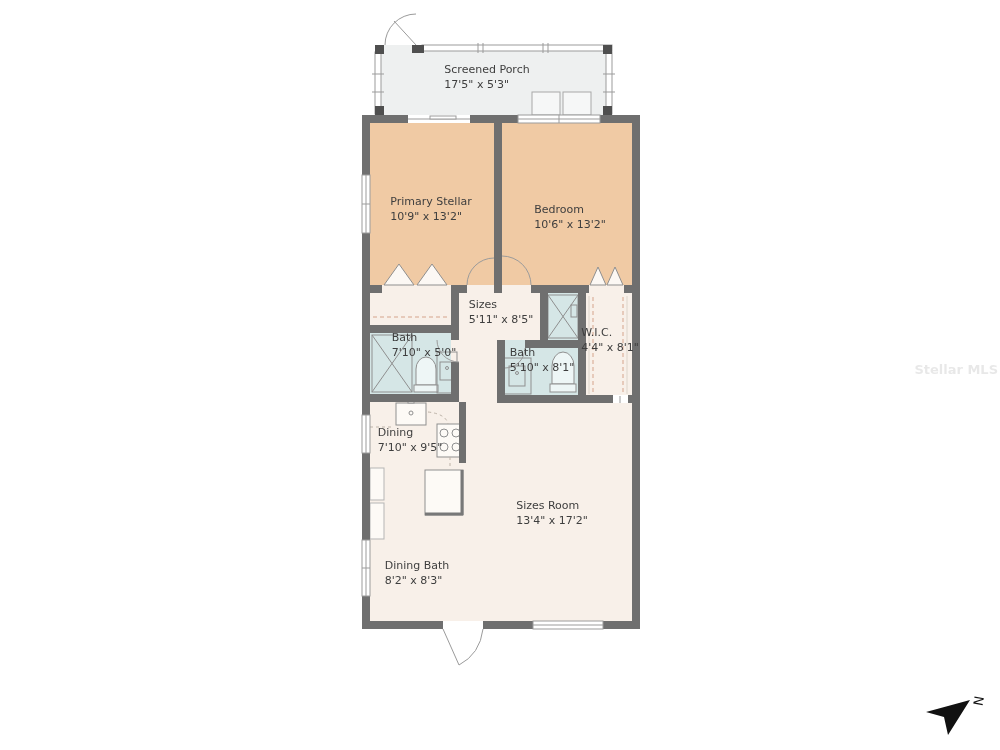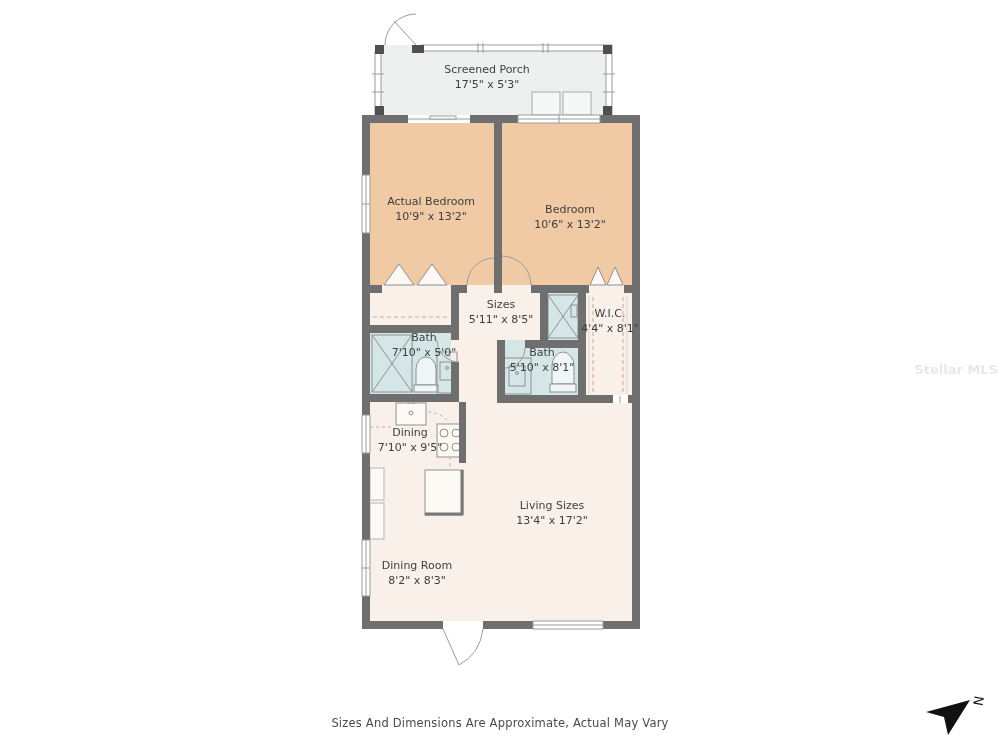--- a/index.html
+++ b/index.html
@@ -1,19 +1,19 @@
 <!DOCTYPE html>
 <html><head>
 <meta charset="utf-8">
 <style>
   html,body{margin:0;padding:0;background:#ffffff;}
   .canvas{position:relative;width:1000px;height:750px;background:#ffffff;
           font-family:"DejaVu Sans",sans-serif;overflow:hidden;}
   .plan-svg{position:absolute;left:0;top:0;}
-  .lbl{position:absolute;transform:translate(-50%,-50%);text-align:center;
+  .lbl{position:absolute;transform:translate(-50%,-50%);text-align:left;
        font-size:11px;line-height:1.32;color:#3e3e3e;white-space:nowrap;}
   .lbl .dims{font-size:11px;color:#3e3e3e;}
   .footer{position:absolute;left:500px;top:723px;transform:translate(-50%,-50%);
           font-size:11.5px;color:#4a4a4a;letter-spacing:.2px;white-space:nowrap;}
   .wm{position:absolute;left:998px;top:369px;transform:translate(-100%,-50%);
       font-size:13px;font-weight:bold;color:rgba(110,110,110,0.16);white-space:nowrap;}
   .compass{position:absolute;left:920px;top:690px;}
 </style>
 </head>
 <body>
@@ -222,58 +222,57 @@
       <path d="M590,285 L598,267 L606,285 Z"></path>
       <path d="M607,285 L615,267 L623,285 Z"></path>
     </g>
   </svg>
 
   <div class="lbl" style="left:487px;top:78px">
     <div>Screened Porch</div>
     <div class="dims">17'5" x 5'3"</div>
   </div>
   <div class="lbl" style="left:431px;top:210px">
-    <div>Actual Bedroom</div>
+    <div>Primary Stellar</div>
     <div class="dims">10'9" x 13'2"</div>
   </div>
   <div class="lbl" style="left:570px;top:218px">
     <div>Bedroom</div>
     <div class="dims">10'6" x 13'2"</div>
   </div>
   <div class="lbl" style="left:501px;top:313px">
     <div>Sizes</div>
     <div class="dims">5'11" x 8'5"</div>
   </div>
   <div class="lbl" style="left:424px;top:346px">
     <div>Bath</div>
     <div class="dims">7'10" x 5'0"</div>
   </div>
-  <div class="lbl" style="left:610px;top:322px">
+  <div class="lbl" style="left:610px;top:341px">
     <div>W.I.C.</div>
     <div class="dims">4'4" x 8'1"</div>
   </div>
   <div class="lbl" style="left:542px;top:361px">
     <div>Bath</div>
     <div class="dims">5'10" x 8'1"</div>
   </div>
   <div class="lbl" style="left:410px;top:441px">
     <div>Dining</div>
     <div class="dims">7'10" x 9'5"</div>
   </div>
   <div class="lbl" style="left:552px;top:514px">
-    <div>Living Sizes</div>
+    <div>Sizes Room</div>
     <div class="dims">13'4" x 17'2"</div>
   </div>
   <div class="lbl" style="left:417px;top:574px">
-    <div>Dining Room</div>
+    <div>Dining Bath</div>
     <div class="dims">8'2" x 8'3"</div>
   </div>
 
   <div class="wm">Stellar MLS</div>
 
-  <div class="footer">Sizes And Dimensions Are Approximate, Actual May Vary</div>
 
   <svg class="compass" width="80" height="55" viewBox="0 0 80 55">
     <polygon points="50,10 6,22 24,27 28,45" fill="#111111"></polygon>
     <text x="54" y="14" font-size="13" font-family="DejaVu Sans, sans-serif" fill="#111111" transform="rotate(100 58 10)">N</text>
   </svg>
 
 </div>
 
 </body></html>

